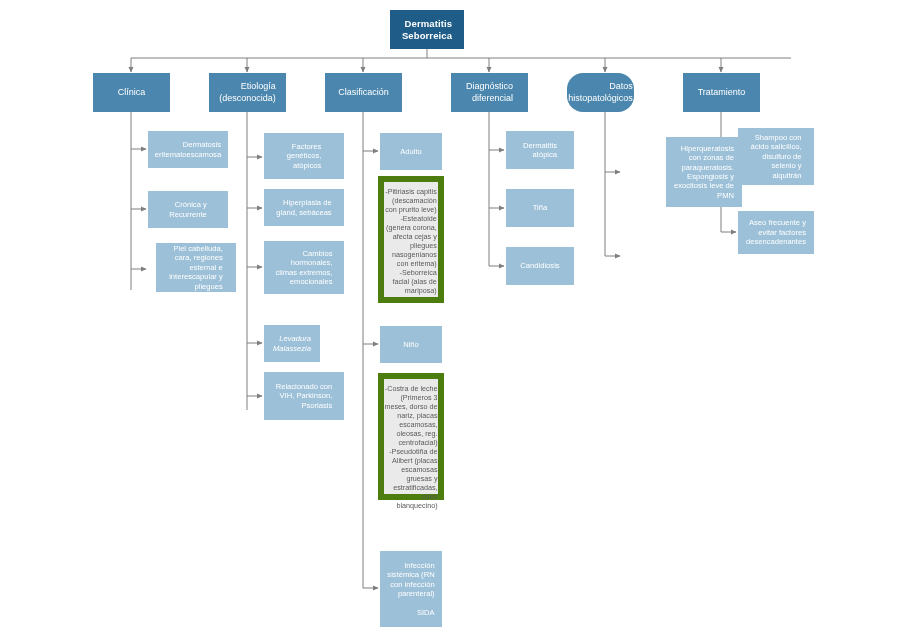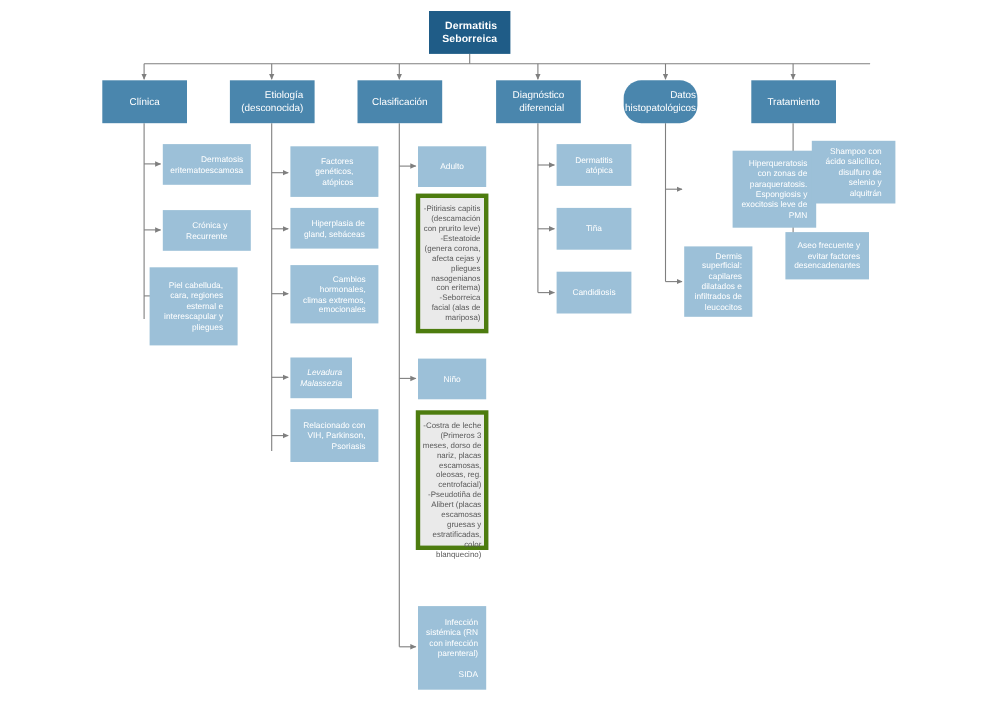--- a/index.html
+++ b/index.html
@@ -53,21 +53,21 @@
   }
   .node.level3 {
     background: #9CC0D8;
     color: #ffffff;
     font-size: 7.6px;
   }
   .node.detail {
     background: #EAEAEA;
     color: #5A5A5A;
     font-size: 7.2px;
-    border: 4px solid #4d7c0f;
+    border: 6px solid #4d7c0f;
     align-items: flex-start;
     padding-top: 5px;
   }
 </style>
 </head>
 <body>
 
 <div id="canvas">
 
   <svg class="edges" viewBox="0 0 906 640">
@@ -131,21 +131,21 @@
   <div class="node level2" style="left:451px; top:73px; width:77px; height:39px;">Diagnóstico
 diferencial</div>
   <div class="node level2" style="left:567px; top:73px; width:67px; height:39px;border-radius:16px;">Datos
 histopatológicos</div>
   <div class="node level2" style="left:683px; top:73px; width:77px; height:39px;">Tratamiento</div>
 
   <div class="node level3" style="left:148px; top:131px; width:80px; height:37px;">Dermatosis
 eritematoescamosa</div>
   <div class="node level3" style="left:148px; top:191px; width:80px; height:37px;">Crónica y
 Recurrente</div>
-  <div class="node level3" style="left:136px; top:243px; width:80px; height:71px;">Piel cabelluda,
+  <div class="node level3" style="left:156px; top:243px; width:80px; height:49px;">Piel cabelluda,
 cara, regiones
 esternal e
 interescapular y
 pliegues</div>
 
   <div class="node level3" style="left:264px; top:133px; width:80px; height:46px;">Factores
 genéticos,
 atópicos</div>
   <div class="node level3" style="left:264px; top:189px; width:80px; height:37px;">Hiperplasia de
 gland, sebáceas</div>
@@ -200,29 +200,23 @@
 atópica</div>
   <div class="node level3" style="left:506px; top:189px; width:68px; height:38px;">Tiña</div>
   <div class="node level3" style="left:506px; top:247px; width:68px; height:38px;">Candidiosis</div>
 
   <div class="node level3" style="left:622px; top:137px; width:76px; height:70px;margin-left:44px;">Hiperqueratosis
 con zonas de
 paraqueratosis.
 Espongiosis y
 exocitosis leve de
 PMN</div>
-  <div class="node level3" style="left:622px; top:224px; width:62px; height:64px;">Dermis
-superficial:
-capilares
-dilatados e
-infiltrados de
-leucocitos</div>
 
   <div class="node level3" style="left:738px; top:128px; width:76px; height:57px;">Shampoo con
 ácido salicílico,
 disulfuro de
 selenio y
 alquitrán</div>
-  <div class="node level3" style="left:714px; top:211px; width:76px; height:43px;">Aseo frecuente y
+  <div class="node level3" style="left:738px; top:211px; width:76px; height:43px;">Aseo frecuente y
 evitar factores
 desencadenantes</div>
 
 </div>
 
 </body></html>

